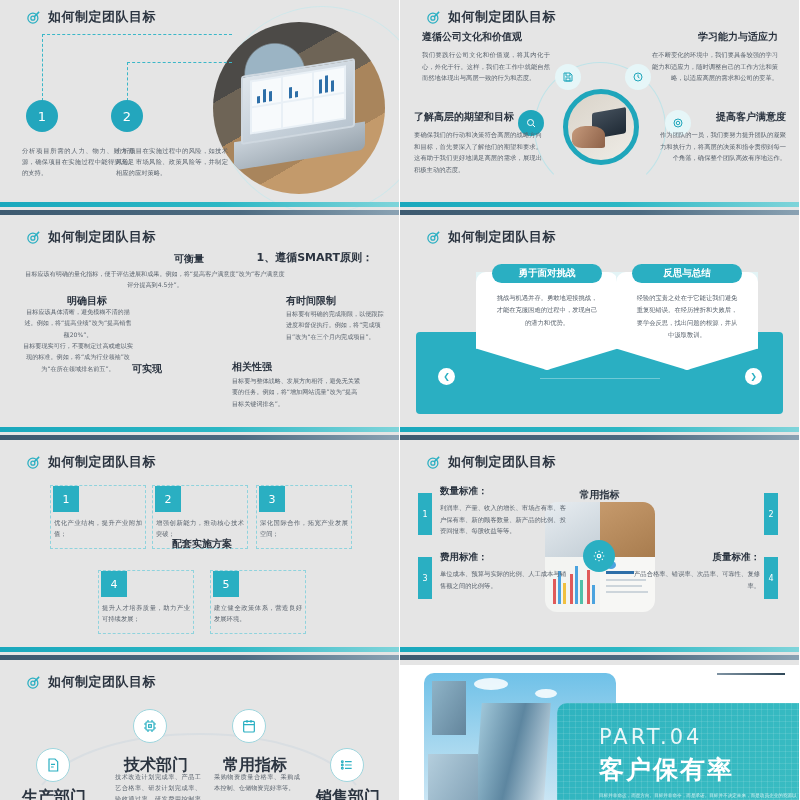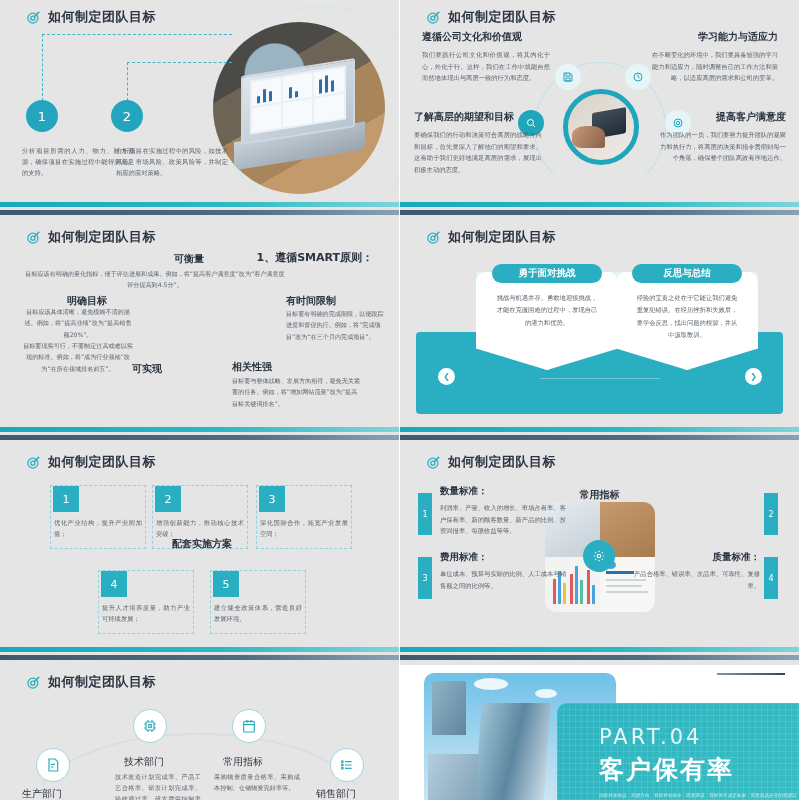--- a/index.html
+++ b/index.html
@@ -173,21 +173,21 @@
   .s6-tag { position: absolute; width: 14px; height: 42px; background: #2aafc2; color: #fff;
     font-size: 8px; display: flex; align-items: center; justify-content: center; }
   .s6-blk { position: absolute; width: 130px; }
   .s6-blk h4 { font-size: 9.5px; font-weight: bold; color: #2b3440; margin-bottom: 4px; }
   .s6-blk p { font-size: 6.3px; line-height: 1.85; color: #5a636d; }
   .s7-ic {
     position: absolute; width: 34px; height: 34px; border-radius: 50%;
     border: 1px solid #9fd6de; background: #fff; color: #2aafc2;
     display: flex; align-items: center; justify-content: center;
   }
-  .s7-h { position: absolute; font-size: 10px; font-weight: normal; color: #2b3440; }
+  .s7-h { position: absolute; font-size: 16px; font-weight: bold; color: #2b3440; }
   .s7-p { position: absolute; width: 78px; font-size: 6.2px; line-height: 1.8; color: #5a636d; text-align: justify; }
 
   
   .s8 { background: #ffffff; }
   .s8-photo {
     position: absolute; left: 24px; top: 8px; width: 192px; height: 135px;
     border-radius: 10px; overflow: hidden;
     background: linear-gradient(180deg,#6fc1e8 0%, #a8d8ef 55%, #cfe7f5 100%);
   }
   .s8-b1 { position: absolute; left: 28%; top: 22%; width: 36%; height: 80%;

